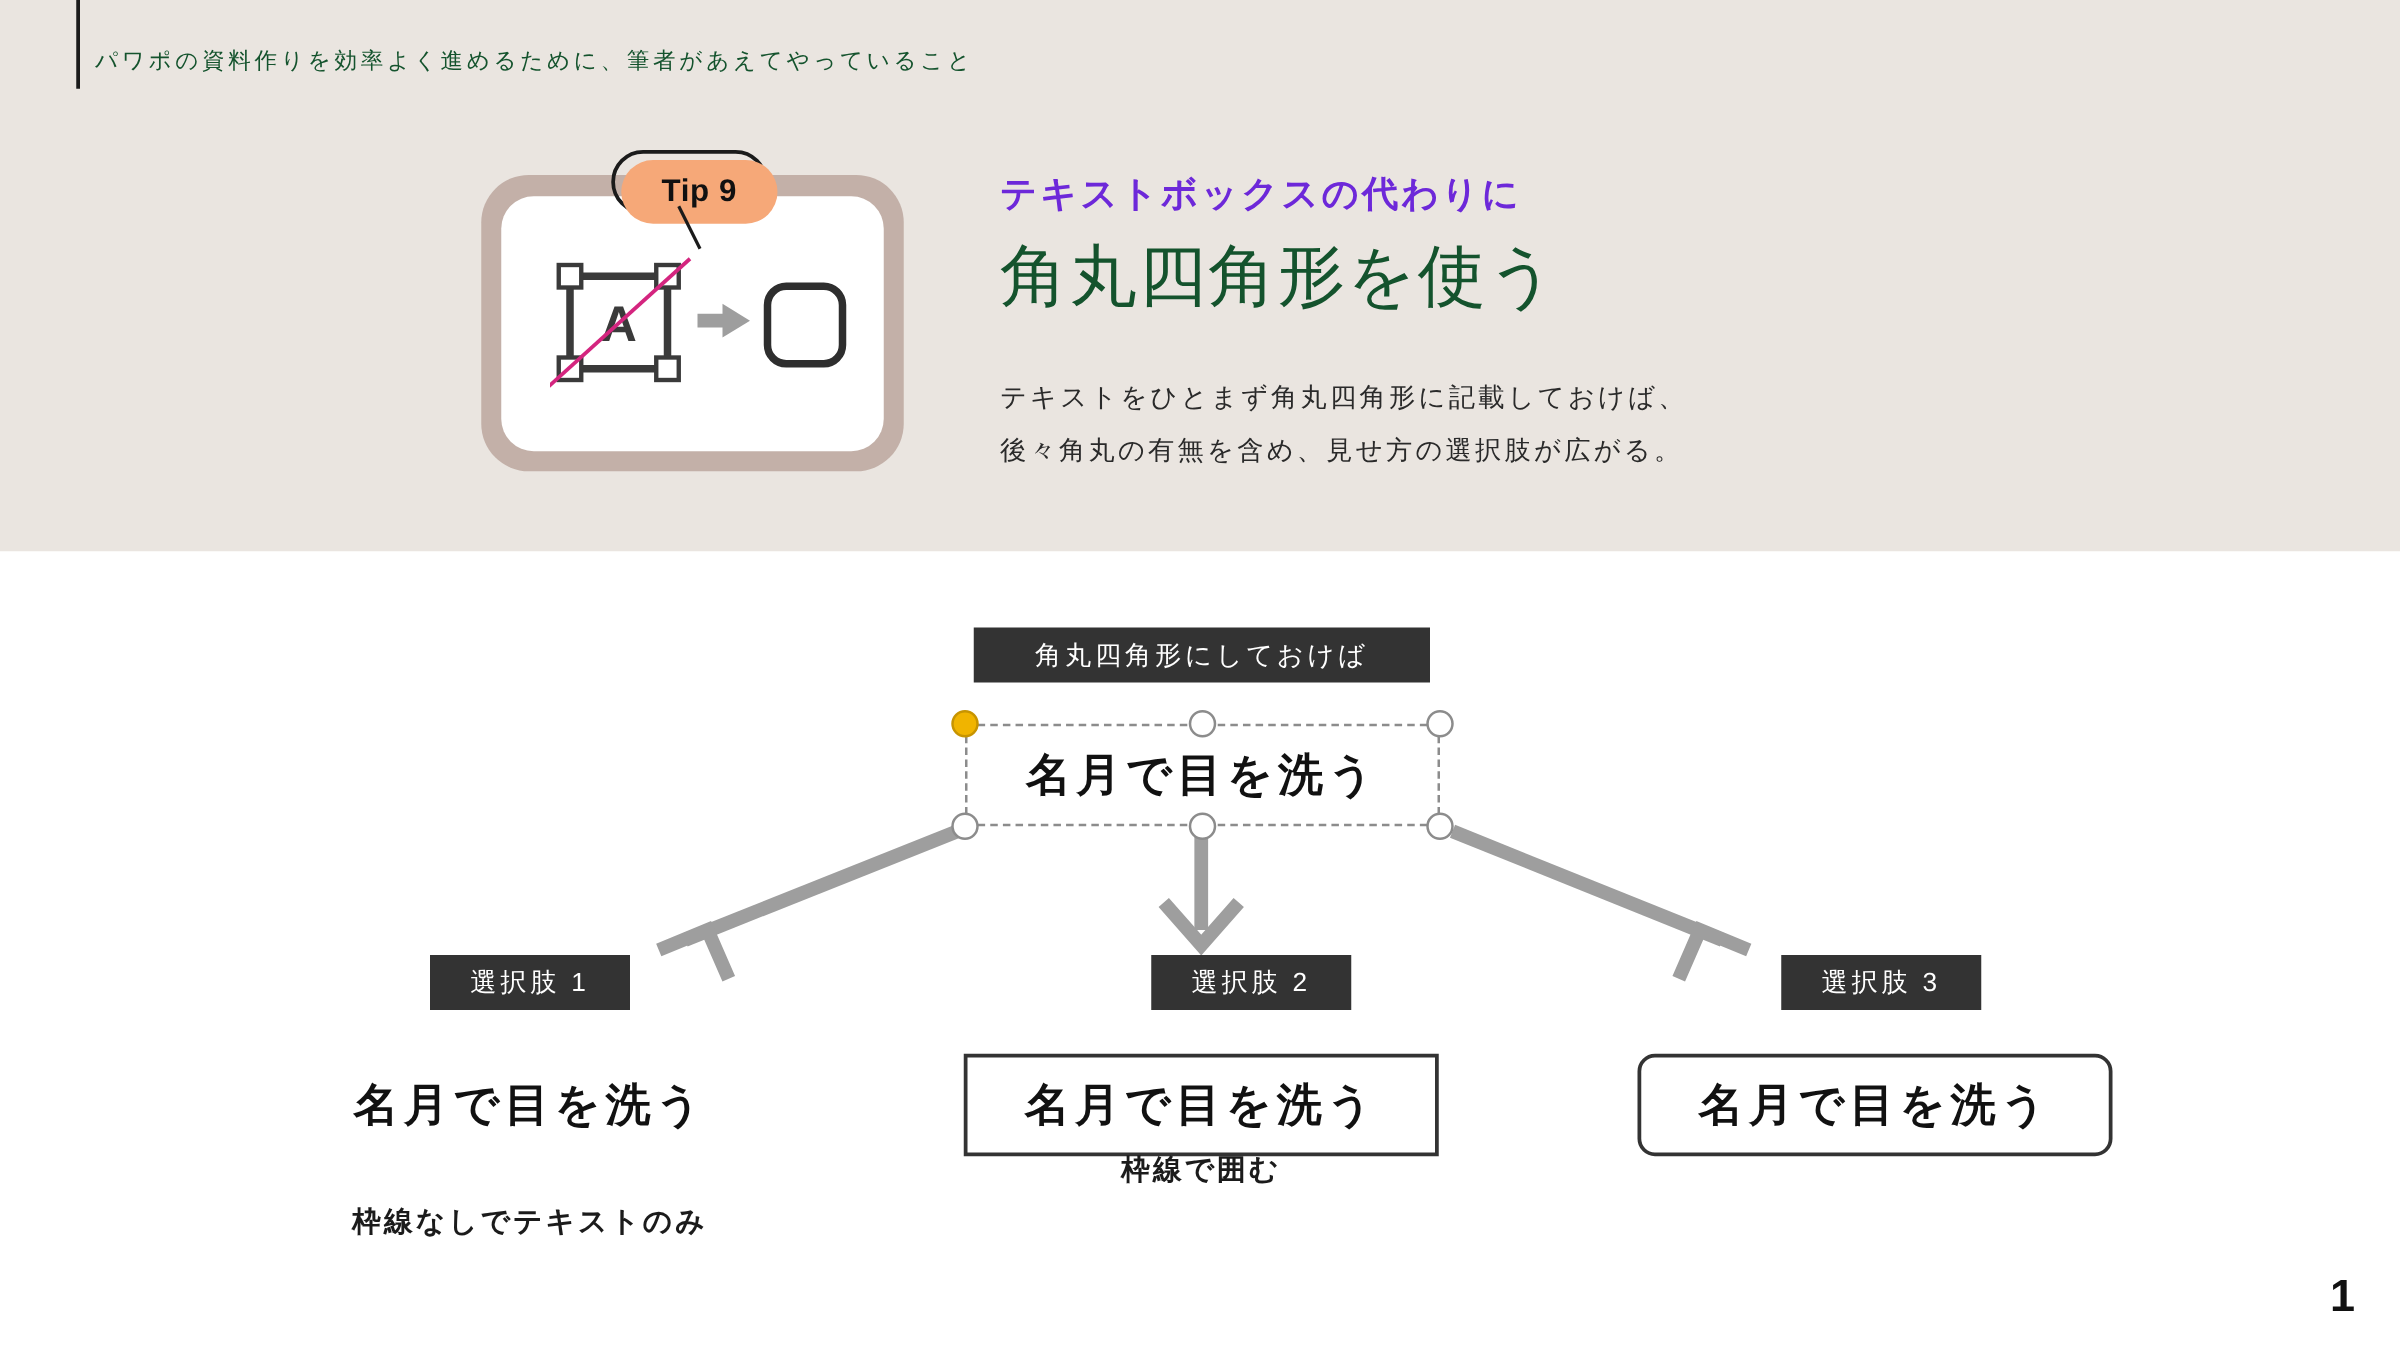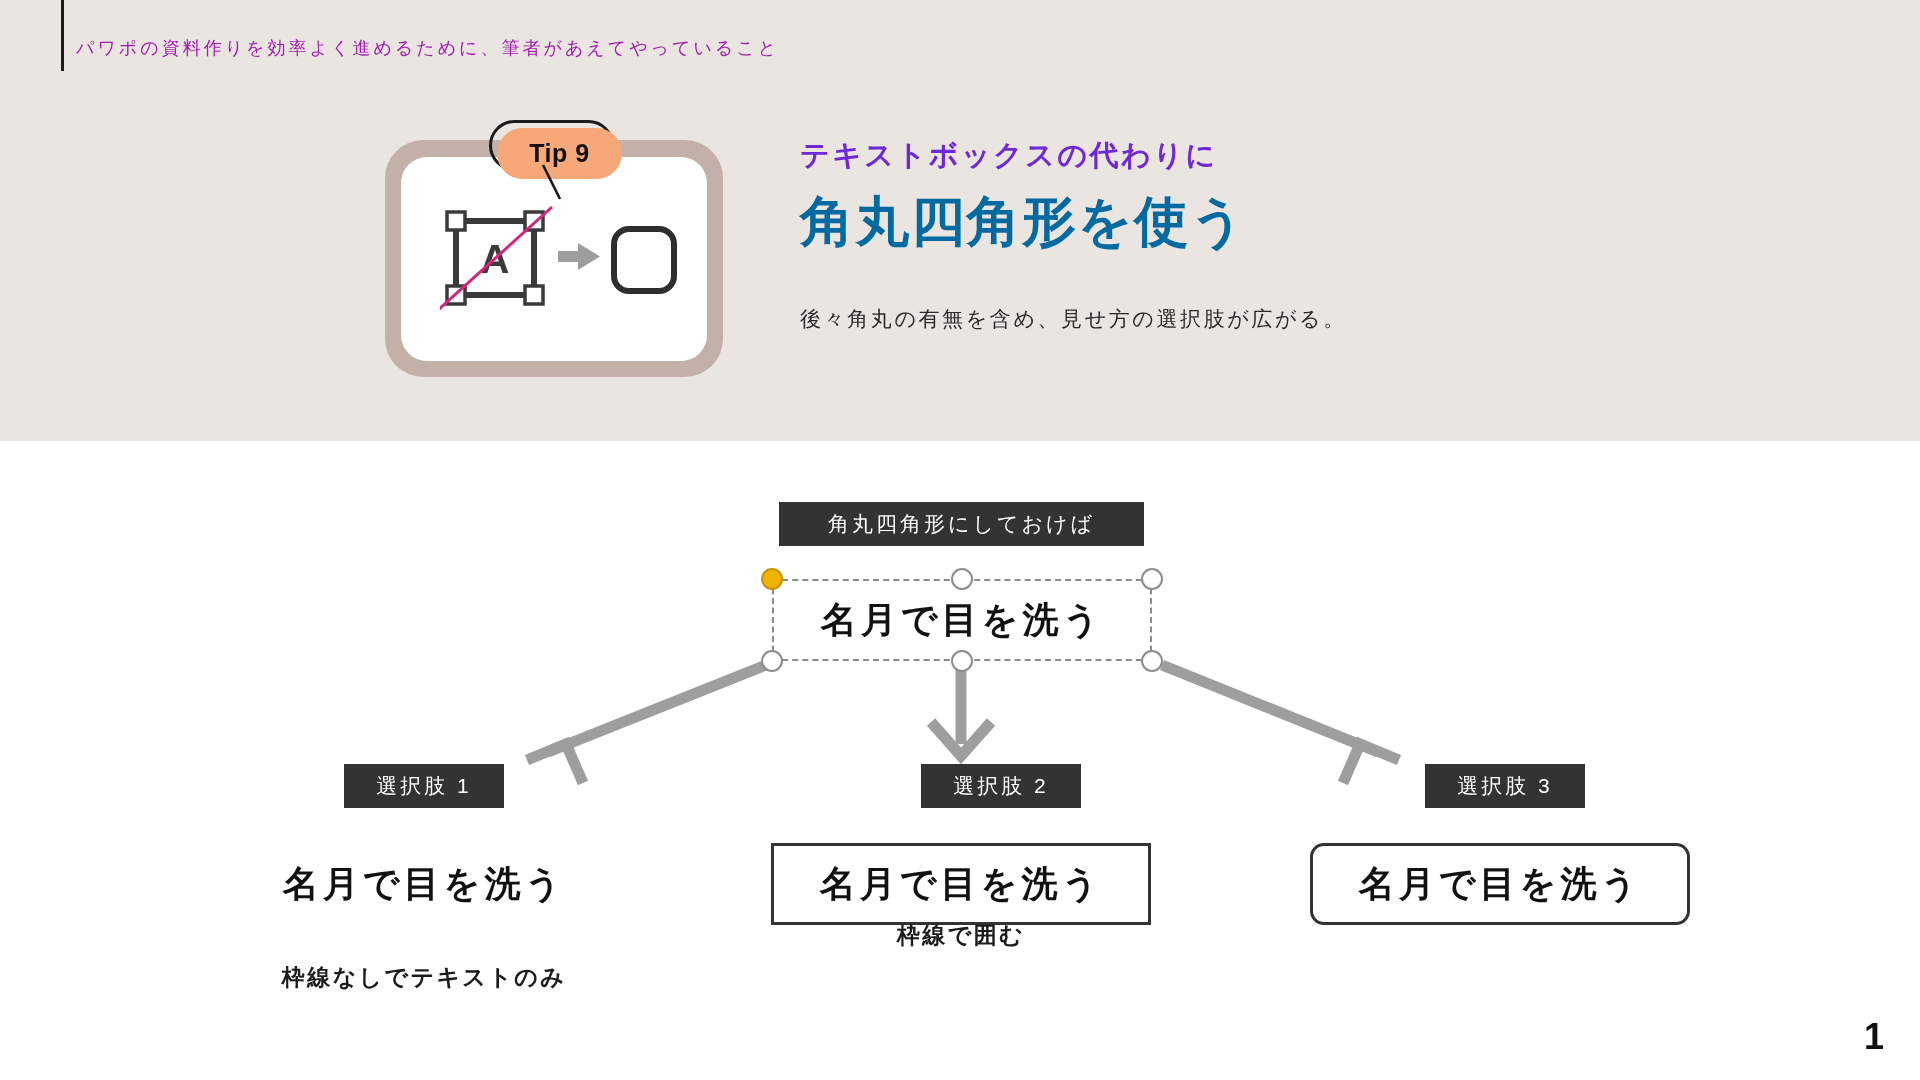--- a/index.html
+++ b/index.html
@@ -37,21 +37,21 @@
     width: 3px;
     height: 71px;
     background: #1b1b1b;
   }
   .header-text {
     position: absolute;
     left: 76px;
     top: 36px;
     font-size: 18px;
     letter-spacing: 3.0px;
-    color: #a21caf;
+    color: #14532d;
     white-space: nowrap;
     font-weight: 400;
   }
 
   
   .card-outer {
     position: absolute;
     left: 385px;
     top: 140px;
     width: 338px;
@@ -130,22 +130,22 @@
     letter-spacing: 2.5px;
     color: #6d28d9;
     font-weight: 700;
     white-space: nowrap;
   }
   .headline {
     position: absolute;
     left: 800px;
     top: 190px;
     font-size: 54px;
-    font-weight: 700;
-    color: #0369a1;
+    font-weight: 400;
+    color: #14532d;
     letter-spacing: 1.5px;
     white-space: nowrap;
     line-height: 1.15;
   }
   .headline .hl {
     position: relative;
     display: inline-block;
   }
   .headline .hl::after {
     content: "";
@@ -353,20 +353,21 @@
     <svg width="30" height="40" viewBox="0 0 30 40" xmlns="http://www.w3.org/2000/svg">
       <line x1="3" y1="2" x2="20" y2="36" stroke="#1b1b1b" stroke-width="2.6"></line>
     </svg>
   </div>
 
   <div class="kicker2">テキストボックスの代わりに</div>
   <div class="headline">
     <span class="hl">角丸四角形</span><span>を使う</span>
   </div>
   <div class="desc">
+    <div>テキストをひとまず角丸四角形に記載しておけば、</div>
     <div>後々角丸の有無を含め、見せ方の選択肢が広がる。</div>
   </div>
 
   <div class="arrows">
     <svg width="1920" height="1080" viewBox="0 0 1920 1080" xmlns="http://www.w3.org/2000/svg">
 
       <g fill="none" stroke="#9e9e9e" stroke-width="11">
         <line x1="766" y1="665" x2="548" y2="752"></line>
         <polyline points="527,760 566,744 583,783" stroke-linejoin="miter"></polyline>
       </g>

